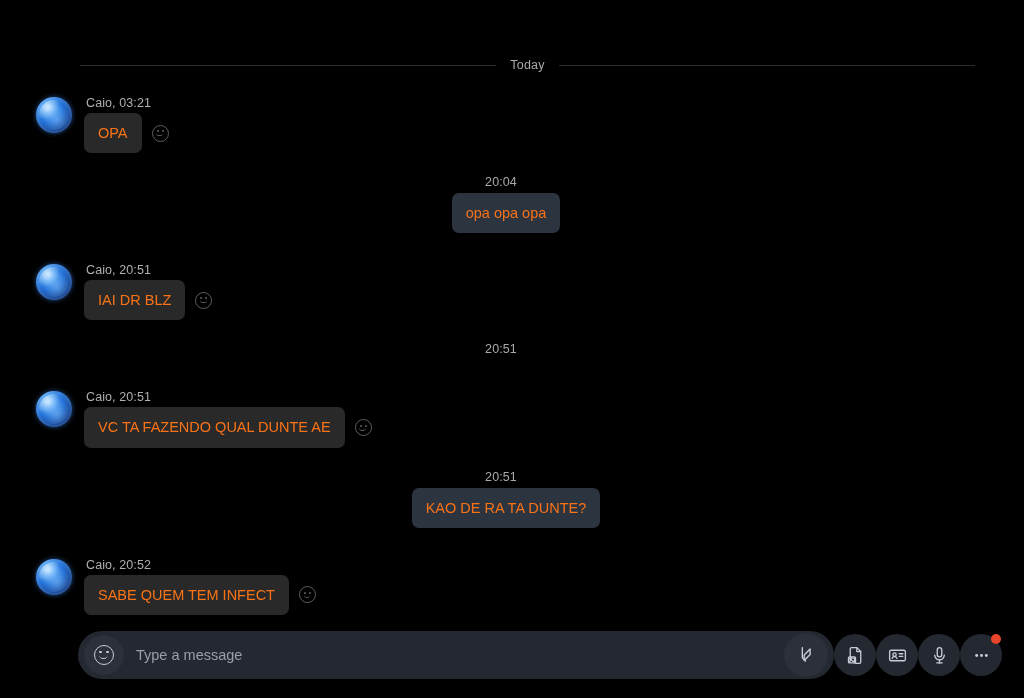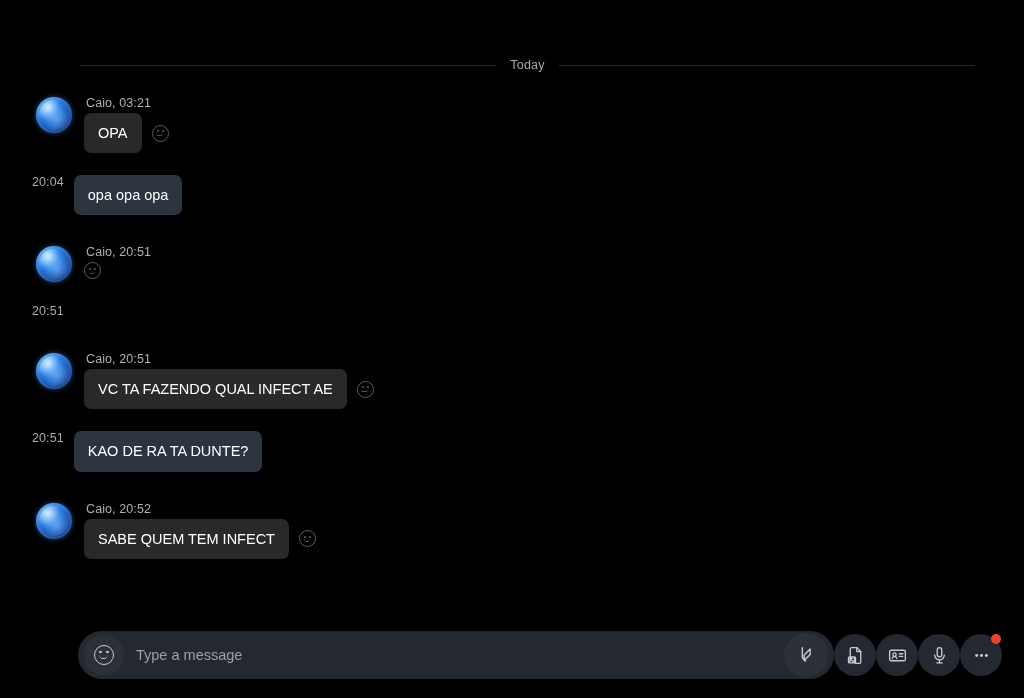--- a/index.html
+++ b/index.html
@@ -91,21 +91,21 @@
   .bubble-row {
     display: flex;
     align-items: center;
     gap: 10px;
   }
 
   .bubble {
     border-radius: 7px;
     font-size: 14.5px;
     line-height: 1.25;
-    color: #ffffff;
+    color: #f97316;
     padding: 11px 14px;
     max-width: 620px;
     white-space: nowrap;
   }
   .bubble.incoming { background: #292929; }
   .bubble.outgoing { background: #2c3440; }
 
   .react-btn {
     flex: 0 0 auto;
     width: 17px;
@@ -131,22 +131,22 @@
     top: 7.2px;
     width: 6.6px;
     height: 3.4px;
     border-bottom: 1.3px solid #5e5e5e;
     border-radius: 0 0 7px 7px;
   }
 
   
   .msg-out {
     display: flex;
-    flex-direction: row;
-    align-items: flex-start;
+    flex-direction: column;
+    align-items: center;
     margin-bottom: 22px;
   }
   .out-time {
     font-size: 12.5px;
     color: #a9a9a9;
     margin: 0 10px 4px 0;
     letter-spacing: 0.1px;
   }
 
   
@@ -290,39 +290,40 @@
     <div class="msg-out">
       <div class="out-time">20:04</div>
       <div class="bubble outgoing">opa opa opa</div>
     </div>
 
     <div class="msg-in">
       <div class="avatar"></div>
       <div class="in-body">
         <div class="sender-line">Caio, 20:51</div>
         <div class="bubble-row">
+          <div class="bubble incoming">IAI DR BLZ</div>
           <div class="react-btn">
             <span class="eye l"></span>
               <span class="eye r"></span>
               <span class="mouth"></span>
           </div>
         </div>
       </div>
     </div>
 
     <div class="msg-out">
       <div class="out-time">20:51</div>
     </div>
 
     <div class="msg-in">
       <div class="avatar"></div>
       <div class="in-body">
         <div class="sender-line">Caio, 20:51</div>
         <div class="bubble-row">
-          <div class="bubble incoming">VC TA FAZENDO QUAL INFECT AE</div>
+          <div class="bubble incoming">VC TA FAZENDO QUAL DUNTE AE</div>
           <div class="react-btn">
             <span class="eye l"></span>
               <span class="eye r"></span>
               <span class="mouth"></span>
           </div>
         </div>
       </div>
     </div>
 
     <div class="msg-out">

